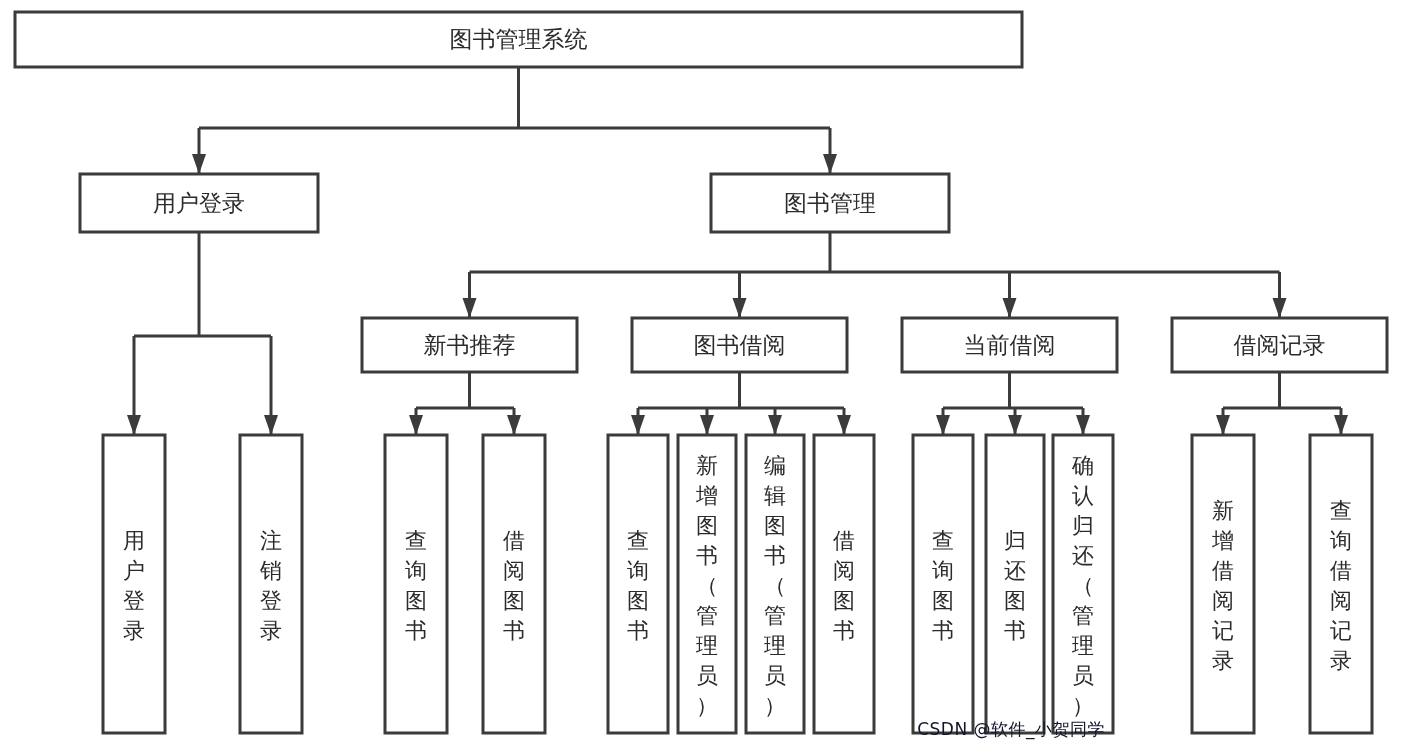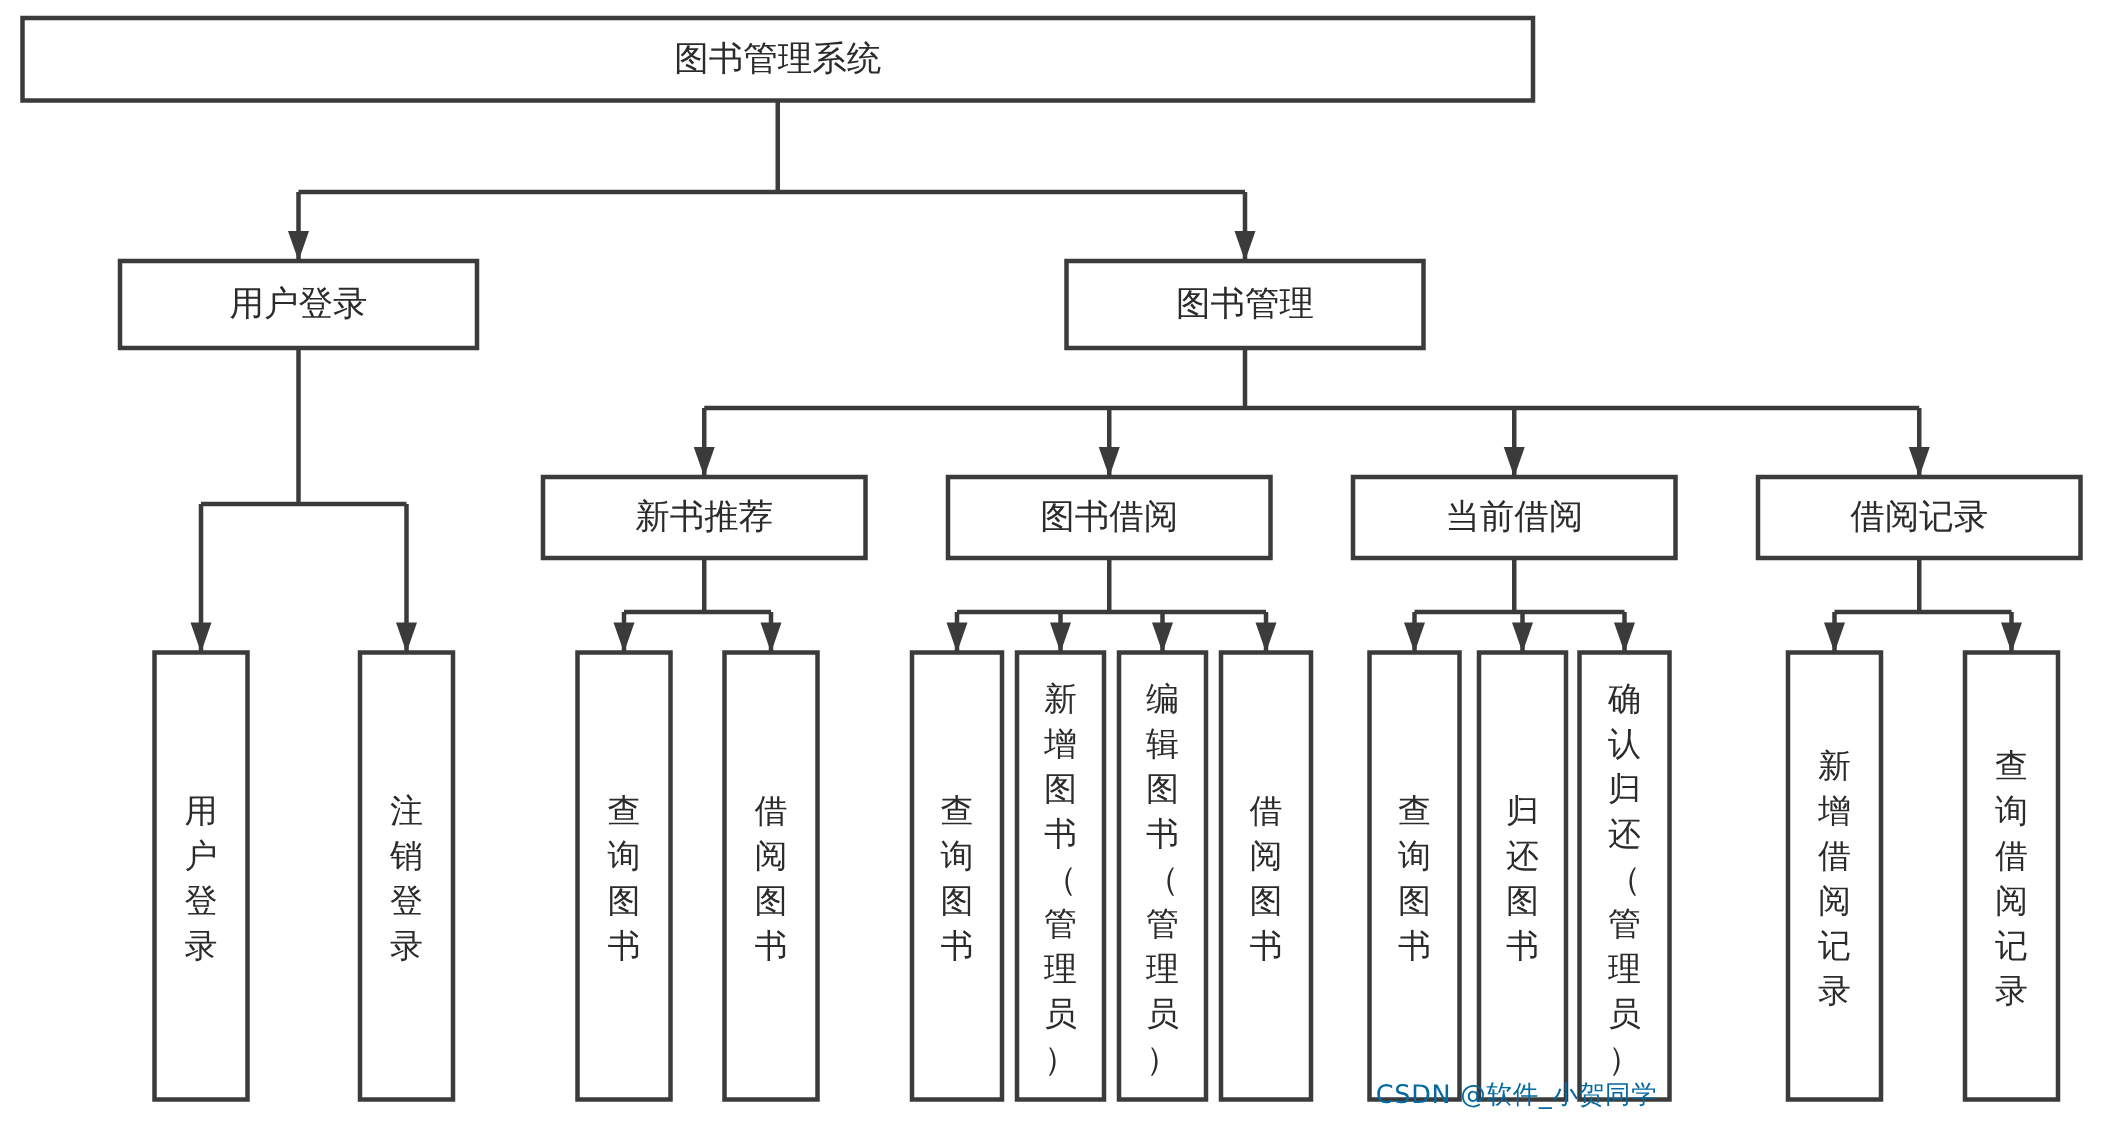--- a/index.html
+++ b/index.html
@@ -52,21 +52,21 @@
     font-size: 22px;
     fill: #2b2b2b;
     text-anchor: middle;
   }
   .watermark {
     position: absolute;
     right: 8px;
     bottom: 6px;
     font-family: "DejaVu Sans", "Liberation Sans", sans-serif;
     font-size: 17px;
-    color: #0369a1;
+    color: #0f172a;
     white-space: nowrap;
     letter-spacing: 0.5px;
     pointer-events: none;
   }
 </style>
 </head>
 <body>
 
 <div id="diagram-root">
   <svg class="diagram-canvas" viewBox="0 0 1405 747">

